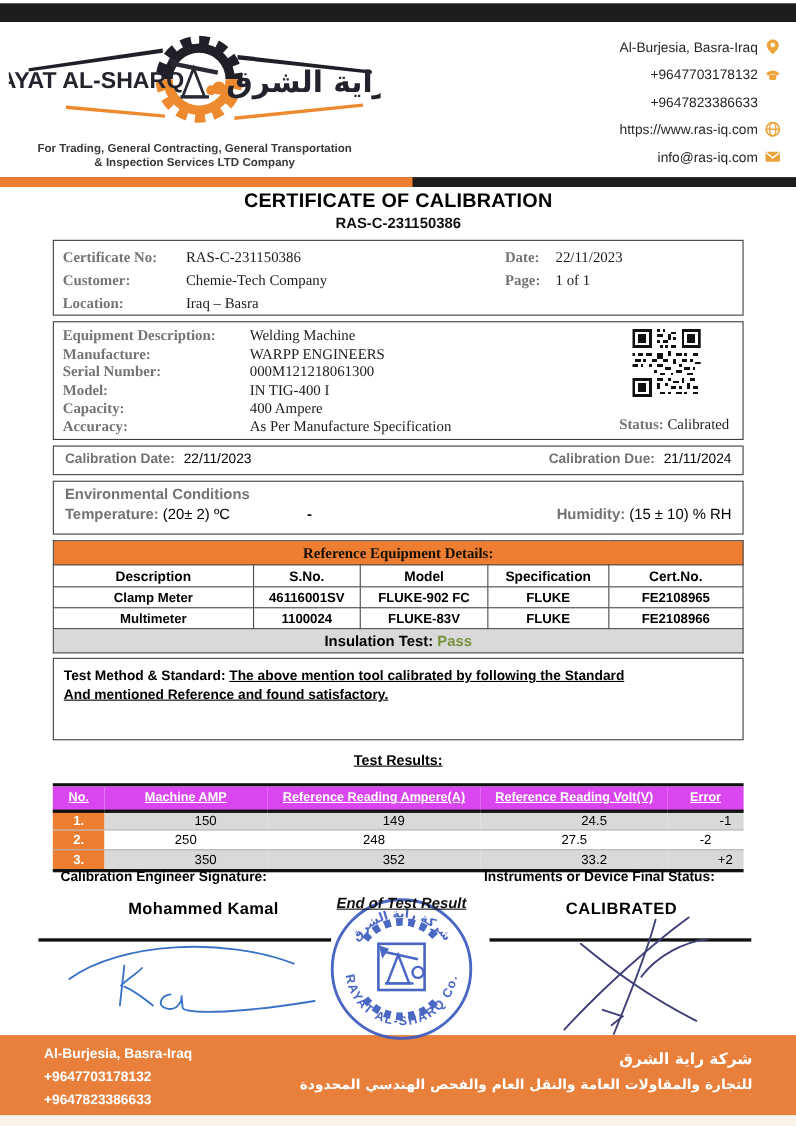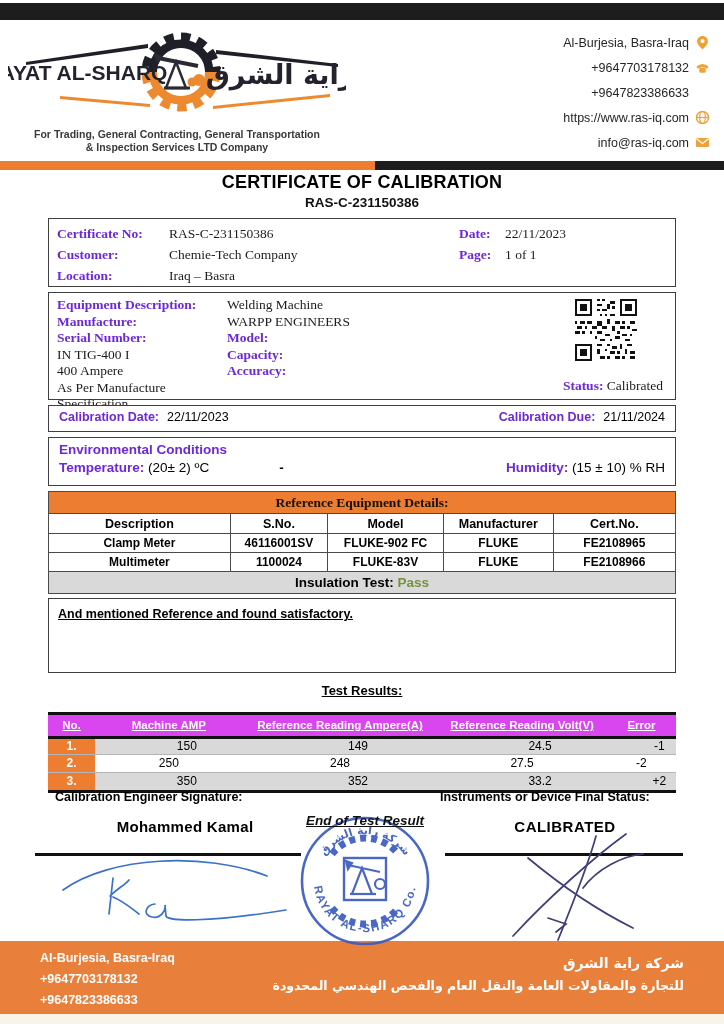--- a/index.html
+++ b/index.html
@@ -21,21 +21,21 @@
   .divider .orange { position:absolute; left:0; top:0; width:375px; height:9px; background:#ED7D31; }
 
   .doc-title { position:absolute; top:172px; left:0; width:724px; text-align:center; font-size:18px; font-weight:bold; color:#000000; letter-spacing:.2px; }
   .doc-subtitle { position:absolute; top:195px; left:0; width:724px; text-align:center; font-size:13.5px; font-weight:bold; color:#111; }
 
   .box { position:absolute; left:48px; width:628px; border:1.6px solid #3f3f3f; background:#fff; }
 
   
   .info-box { top:218px; height:69px; font-family:"Liberation Serif", serif; font-size:13.5px; padding:5px 8px 0 8px; }
   .info-grid { display:grid; grid-template-columns:112px 290px 46px 1fr; row-gap:1px; line-height:20px; }
-  .lbl { font-weight:bold; color:#6d28d9; }
+  .lbl { font-weight:bold; color:#737373; }
   .val { color:#1c1c1c; }
 
   
   .equip-box { top:292px; height:108px; font-family:"Liberation Serif", serif; font-size:13.5px; padding:4px 8px 0 8px; }
   .equip-grid { display:grid; grid-template-columns:170px 1fr; line-height:16.5px; width:500px; }
   .qr { position:absolute; top:6px; right:38px; width:62px; height:62px; }
   .equip-status { position:absolute; right:12px; bottom:5px; font-size:13.5px; }
 
   
   .caldate-box { top:405px; height:27px; font-size:12.5px; padding:4px 10px; display:flex; justify-content:space-between; }
@@ -205,20 +205,21 @@
     </div>
   </div>
 
   <div class="box equip-box">
     <div class="equip-grid">
       <span class="lbl">Equipment Description:</span>
       <span class="val">Welding Machine</span>
       <span class="lbl">Manufacture:</span>
       <span class="val">WARPP ENGINEERS</span>
       <span class="lbl">Serial Number:</span>
+      <span class="val">000M121218061300</span>
       <span class="lbl">Model:</span>
       <span class="val">IN TIG-400 I</span>
       <span class="lbl">Capacity:</span>
       <span class="val">400 Ampere</span>
       <span class="lbl">Accuracy:</span>
       <span class="val">As Per Manufacture Specification</span>
     </div>
     <svg class="qr" viewBox="0 0 25 25" shape-rendering="crispEdges">
       <rect width="25" height="25" fill="#fff"></rect>
       <g fill="#111">
@@ -251,21 +252,21 @@
   <div class="ref-table-wrap">
     <table class="ref-table">
       <tbody>
           <tr>
             <td class="ref-title" colspan="5">Reference Equipment Details:</td>
           </tr>
       <tr class="ref-head">
         <th style="width:29%">Description</th>
         <th style="width:15.5%">S.No.</th>
         <th style="width:18.5%">Model</th>
-        <th style="width:17.5%">Manufacturer</th>
+        <th style="width:17.5%">Specification</th>
         <th style="width:19.5%">Cert.No.</th>
       </tr>
       <tr class="ref-row">
         <td>Clamp Meter</td>
         <td>46116001SV</td>
         <td>FLUKE-902 FC</td>
         <td>FLUKE</td>
         <td>FE2108965</td>
       </tr>
       <tr class="ref-row">
@@ -276,20 +277,21 @@
         <td>FE2108966</td>
       </tr>
       <tr class="ins-row">
         <td colspan="5"><span>Insulation Test</span><span>: </span><span class="pass">Pass</span></td>
       </tr>
     </tbody>
       </table>
   </div>
 
   <div class="box method-box">
+    <div><span>Test Method &amp; Standard: </span><span class="u">The above mention tool calibrated by following the Standard</span></div>
     <div><span class="u"> And mentioned Reference and found satisfactory.</span></div>
   </div>
 
   <div class="results-heading">Test Results:</div>
 
   <div class="res-table-wrap">
     <table class="res-table">
       <tbody>
           <tr>
         <th style="width:7.5%">No.</th>

